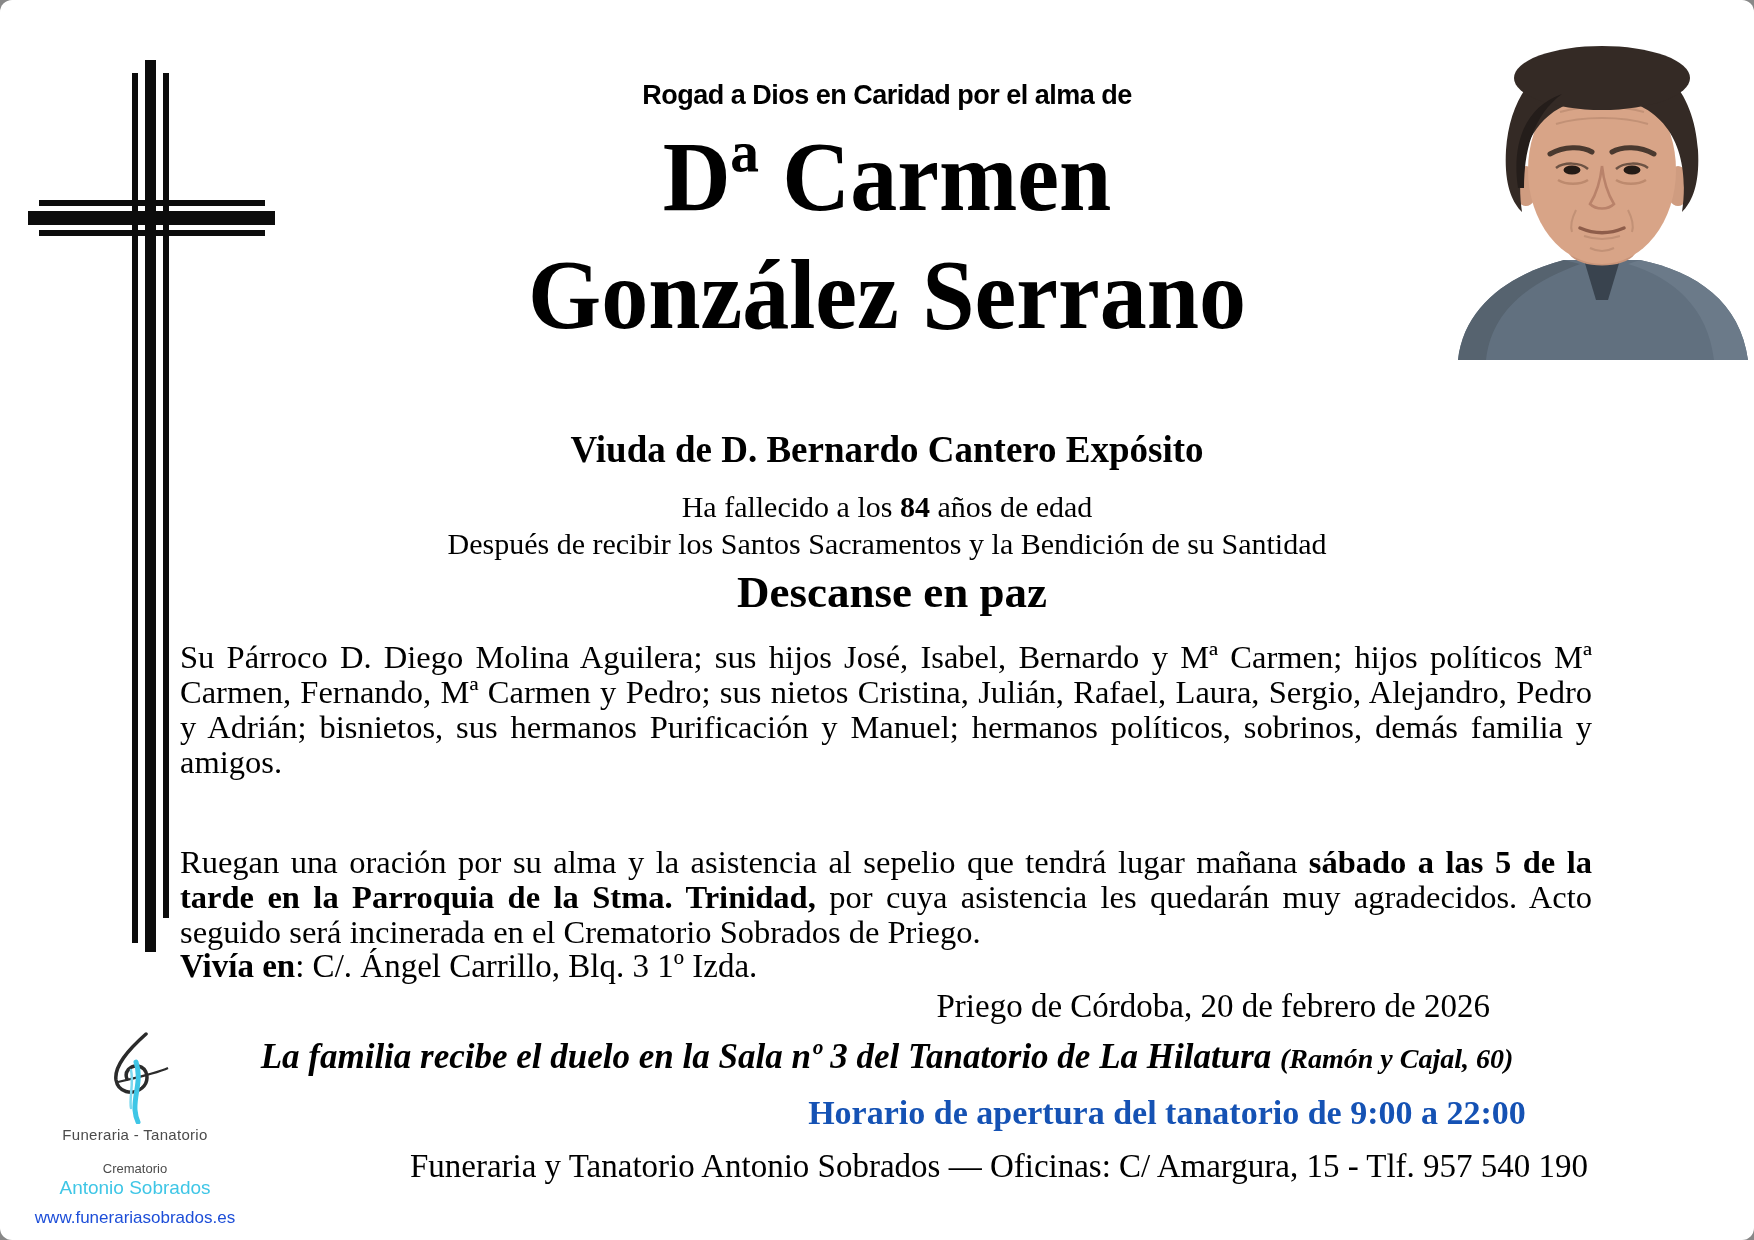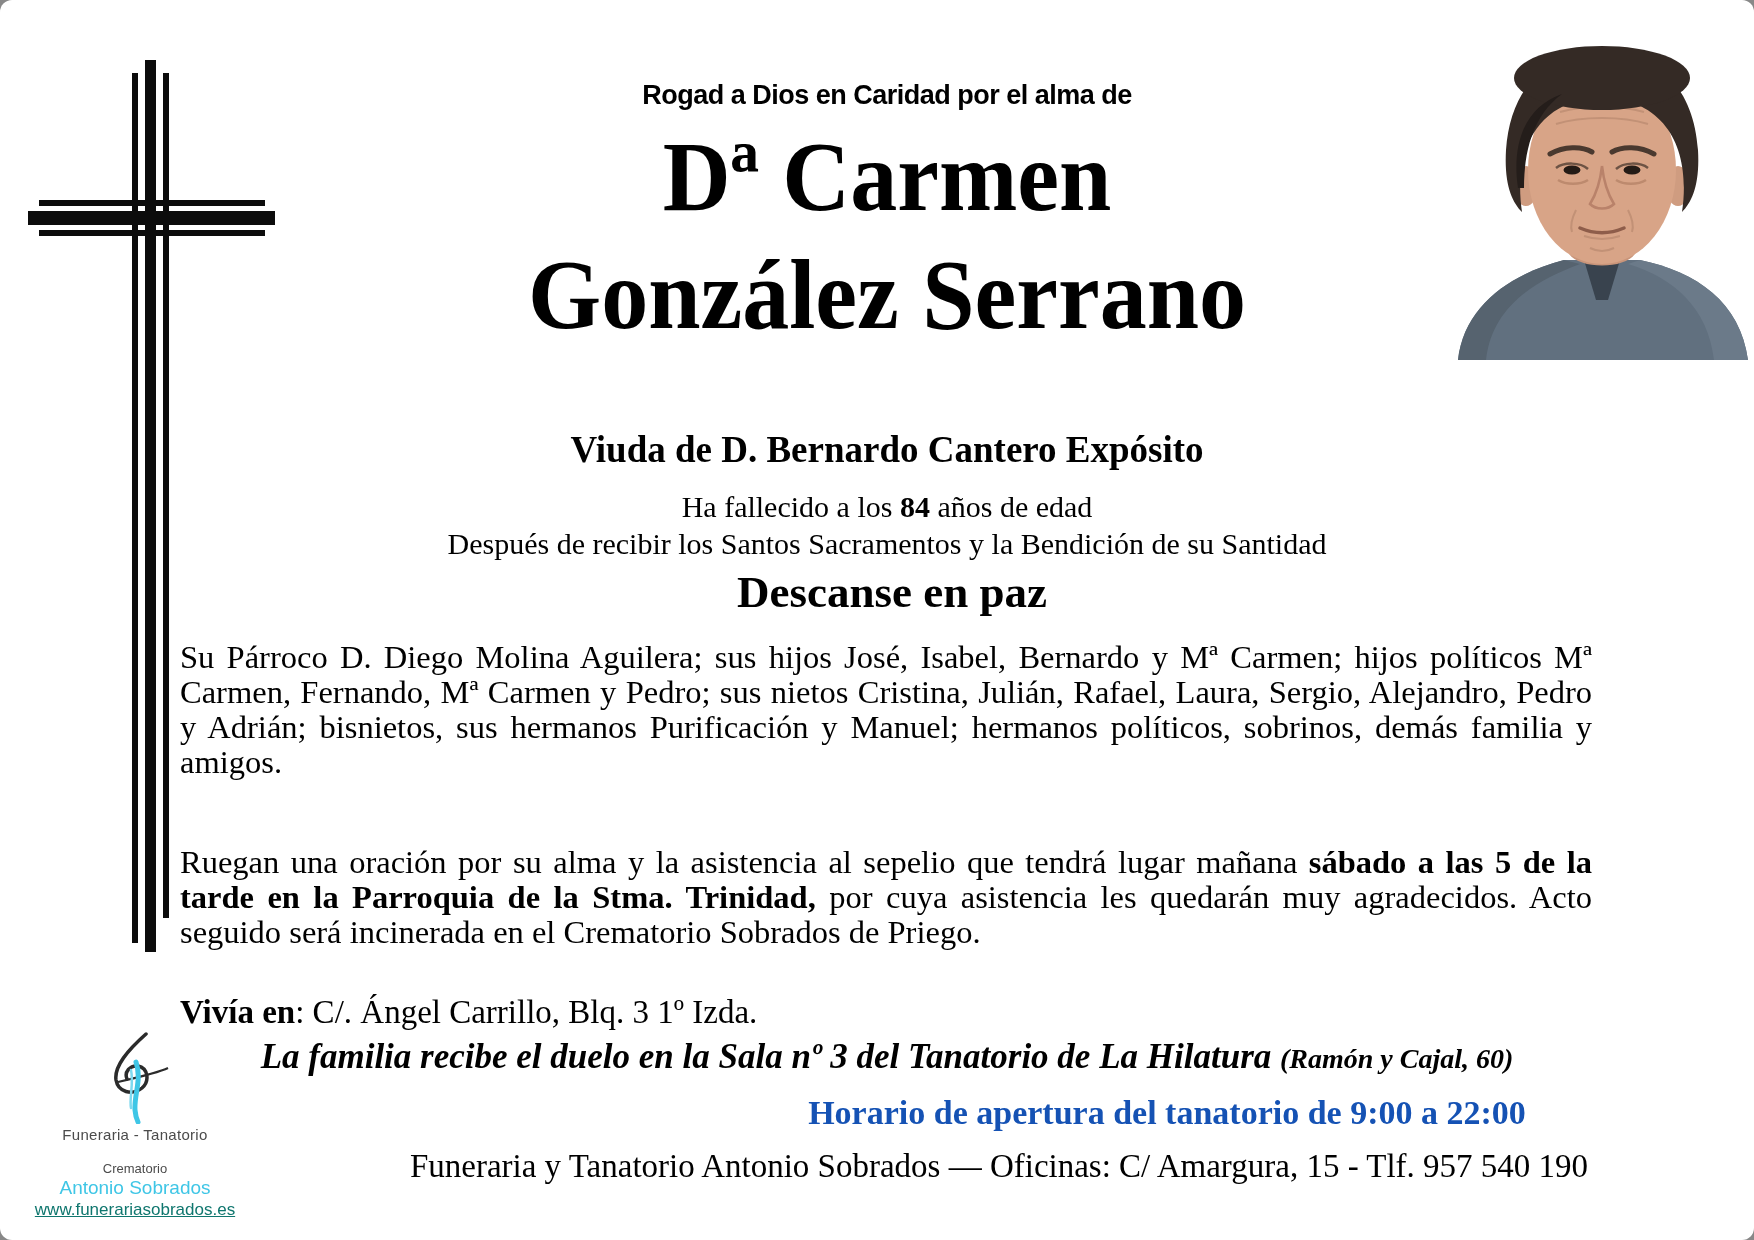--- a/index.html
+++ b/index.html
@@ -33,41 +33,41 @@
   }
   .fallecido{left:180px;right:160px;top:490px;text-align:center;font-size:30px;}
   .sacramentos{left:180px;right:160px;top:527px;text-align:center;font-size:30px;}
   .rip{left:190px;right:160px;top:566px;text-align:center;font-weight:bold;font-size:45px;}
   .para{
     left:180px;right:162px;font-size:32.5px;line-height:35px;
     text-align:justify;
   }
   .para1{top:640px;}
   .para2{top:845px;}
-  .residence{left:180px;top:994px;font-size:33px;}
+  .residence{left:180px;top:948px;font-size:33px;}
   .dateline{right:264px;top:988px;font-size:33px;}
   .wake{
     left:180px;right:160px;top:1037px;text-align:center;
     font-weight:bold;font-style:italic;font-size:35px;
   }
   .wake-small{font-size:28px;}
   .hours{
     left:700px;right:120px;top:1094px;text-align:center;
     font-weight:bold;font-size:34px;
   }
   .footer{left:300px;right:56px;top:1148px;text-align:center;font-size:33px;}
   .b{font-weight:bold;}
   
   .logo{left:22px;top:1032px;width:226px;text-align:center;
         font-family:"Liberation Sans", sans-serif;}
   .logo svg{display:block;margin:0 auto;}
   .logo-l1{font-size:15px;color:#4b4b4b;letter-spacing:0.3px;margin-top:2px;}
   .logo-l2{font-size:13px;color:#4b4b4b;margin-top:18px;}
   .logo-l3{font-size:19px;margin-top:1px;}
-  .logo-web{font-size:17px;color:#0f766e;margin-top:1px;text-decoration:underline;}
+  .logo-web{font-size:17px;color:#1d4ed8;margin-top:9px;}
   
   .photo{left:1452px;top:38px;}
 </style>
 </head>
 <body>
 
 <div class="page">
 
   <div>
     <div class="bar" style="left:145px;top:60px;width:11px;height:892px;"></div>
@@ -138,20 +138,21 @@
   <div class="abs sacramentos">Después de recibir los Santos Sacramentos y la Bendición de su Santidad</div>
 
   <div class="abs rip">Descanse en paz</div>
 
   <div class="abs para para1">Su Párroco D. Diego Molina Aguilera; sus hijos José, Isabel, Bernardo y Mª Carmen; hijos políticos Mª Carmen, Fernando, Mª Carmen y Pedro; sus nietos Cristina, Julián, Rafael, Laura, Sergio, Alejandro, Pedro y Adrián; bisnietos, sus hermanos Purificación y Manuel; hermanos políticos, sobrinos, demás familia y amigos.</div>
 
   <div class="abs para para2"><span>Ruegan una oración por su alma y la asistencia al sepelio que tendrá lugar mañana </span><span class="b">sábado a las 5 de la tarde en la Parroquia de la Stma. Trinidad,</span><span> por cuya asistencia les quedarán muy agradecidos. Acto seguido será incinerada en el Crematorio Sobrados de Priego.</span></div>
 
   <div class="abs residence"><span class="b">Vivía en</span><span>: C/. Ángel Carrillo, Blq. 3 1º Izda.</span></div>
 
+  <div class="abs dateline">Priego de Córdoba, 20 de febrero de 2026</div>
 
   <div class="abs wake"><span>La familia recibe el duelo en la Sala nº 3 del Tanatorio de La Hilatura </span><span class="wake-small">(Ramón y Cajal, 60)</span></div>
 
   <div class="abs hours" id="hours" style="color: rgb(21, 82, 180);">Horario de apertura del tanatorio de 9:00 a 22:00</div>
 
   <div class="abs footer">Funeraria y Tanatorio Antonio Sobrados — Oficinas: C/ Amargura, 15 -  Tlf. 957 540 190</div>
 
   <div class="abs logo">
     <svg width="74" height="92" viewBox="0 0 74 92">
       <path d="M48,2 C30,18 16,34 18,48 C20,60 34,64 44,56 C52,49 50,36 40,34 C32,33 26,40 29,47" stroke="#2b2b2b" stroke-width="3.5" fill="none" stroke-linecap="round"></path>

